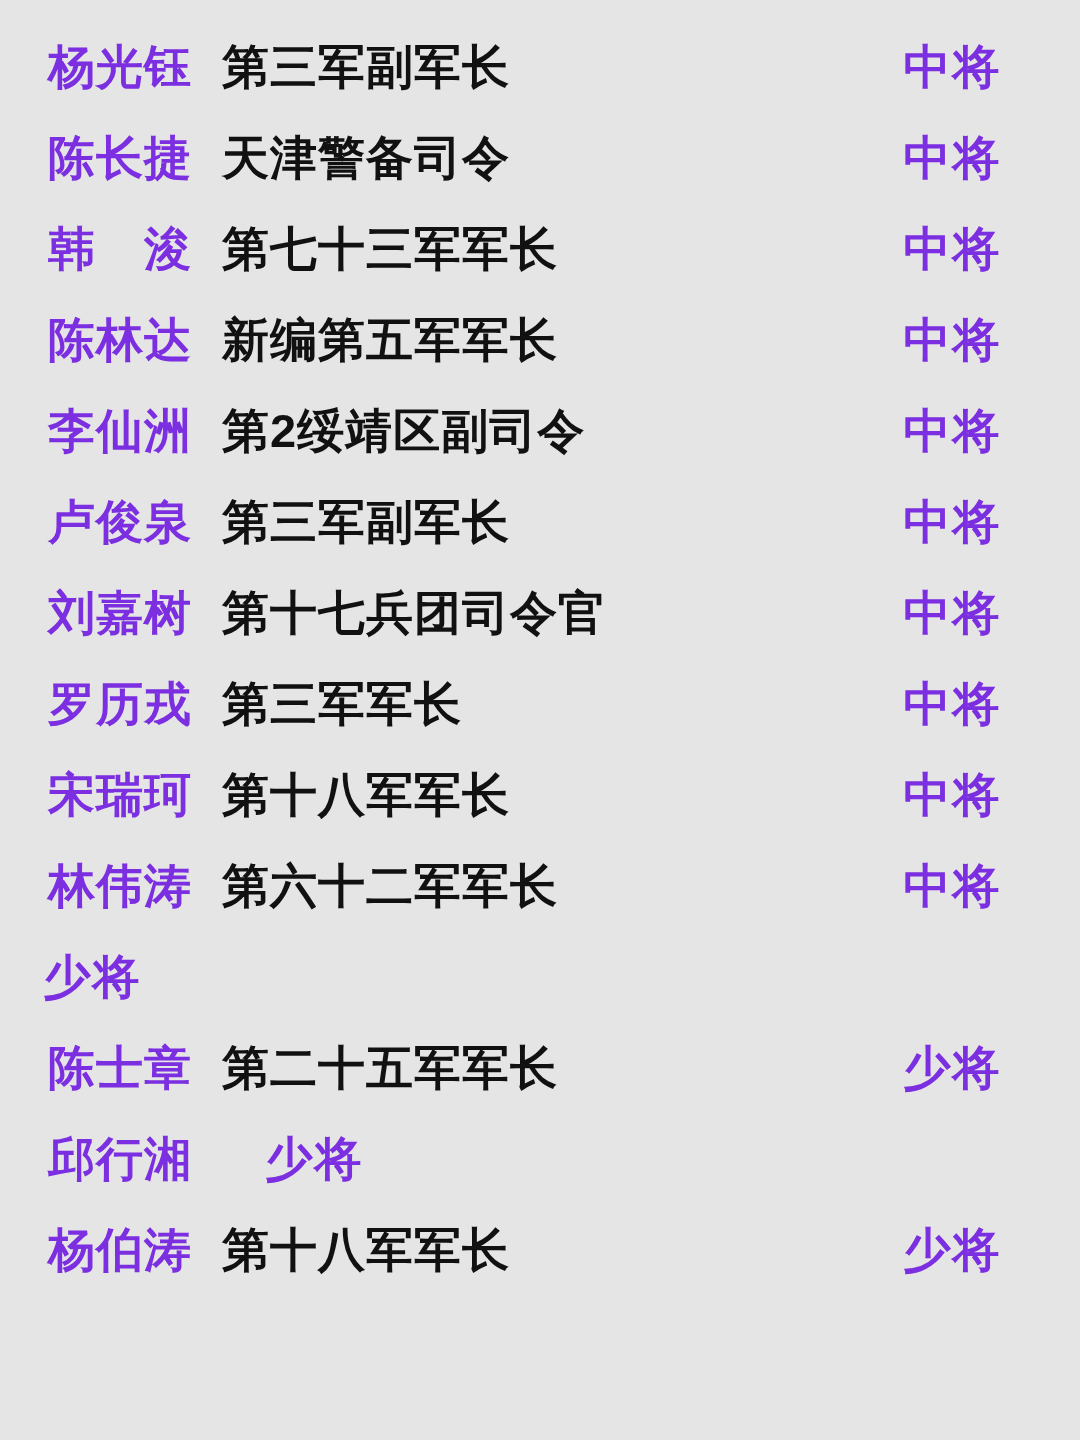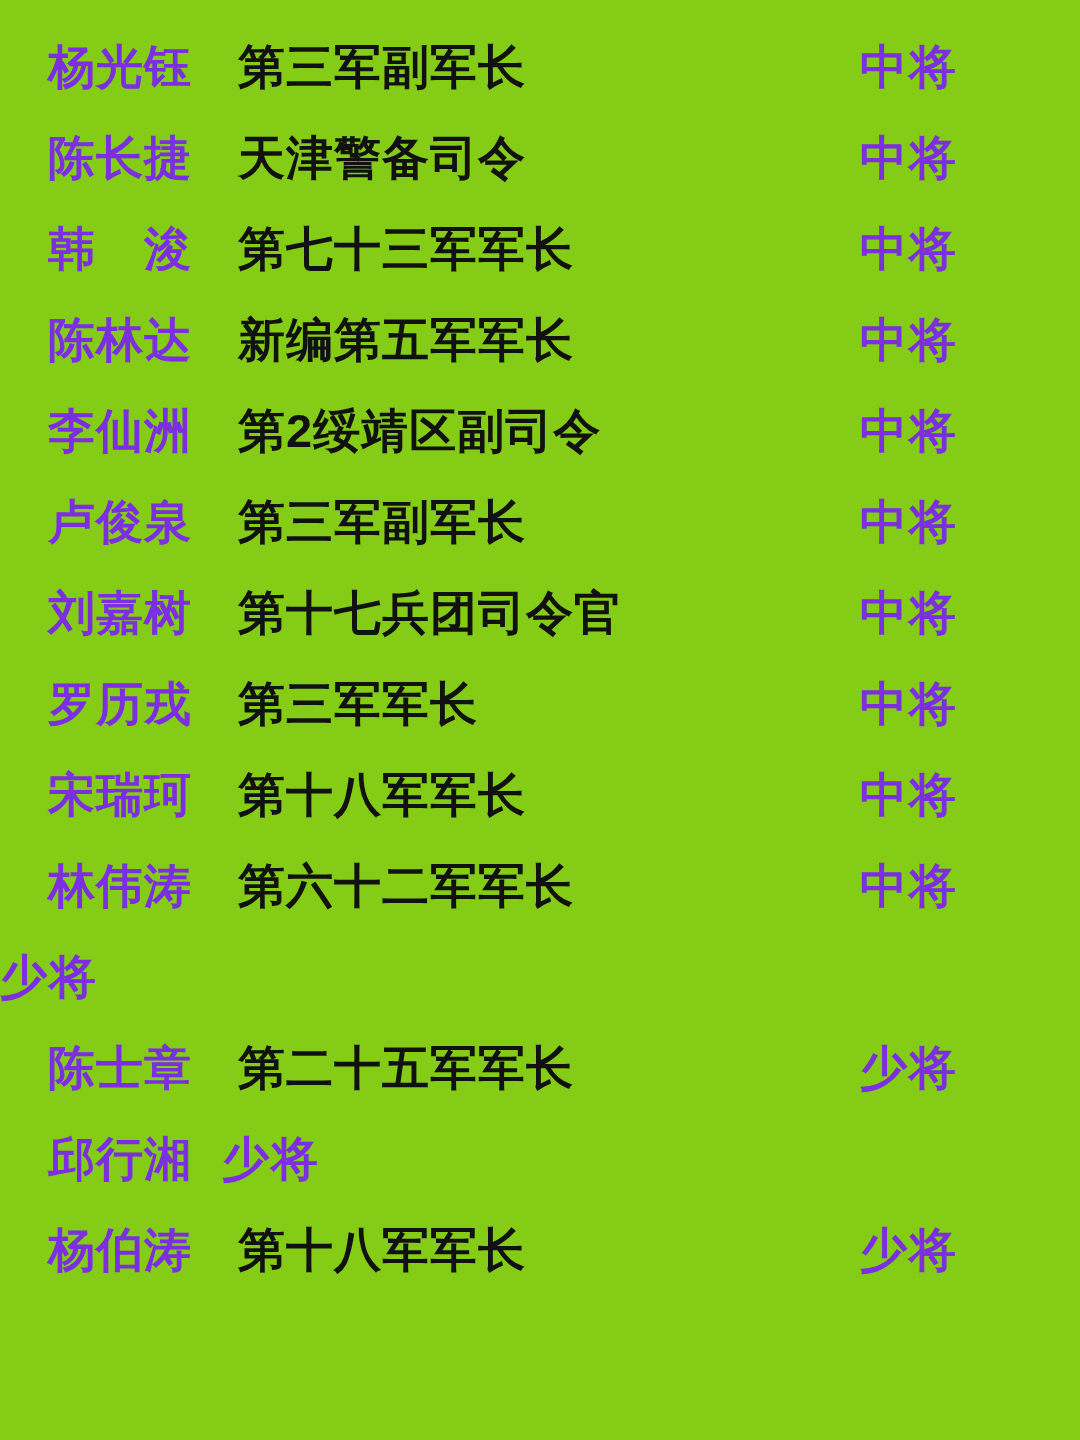--- a/index.html
+++ b/index.html
@@ -9,21 +9,21 @@
   body {
     width: 1080px;
     height: 1440px;
     background: #FAF7C8;
     font-family: "Liberation Sans", "DejaVu Sans", sans-serif;
     overflow: hidden;
   }
   .page {
     width: 1080px;
     height: 1440px;
-    background: #84cc16;
+    background: #e5e5e5;
     box-sizing: border-box;
     padding: 22px 0 0 0;
     position: relative;
   }
   .roster {
     display: flex;
     flex-direction: column;
   }
   .row {
     display: flex;
@@ -41,26 +41,25 @@
     letter-spacing: 1px;
     white-space: pre;
   }
   .title {
     flex: 1;
     color: #111111;
     font-size: 47px;
     font-weight: bold;
     letter-spacing: 1px;
     white-space: pre;
-    margin-left: 16px;
   }
   .rank {
     width: 220px;
     min-width: 220px;
-    text-align: left;
+    text-align: center;
     color: #7B2FE0;
     font-size: 47px;
     font-weight: bold;
     letter-spacing: 2px;
     padding-right: 35px;
     box-sizing: border-box;
     white-space: pre;
   }
 </style>
 </head>

